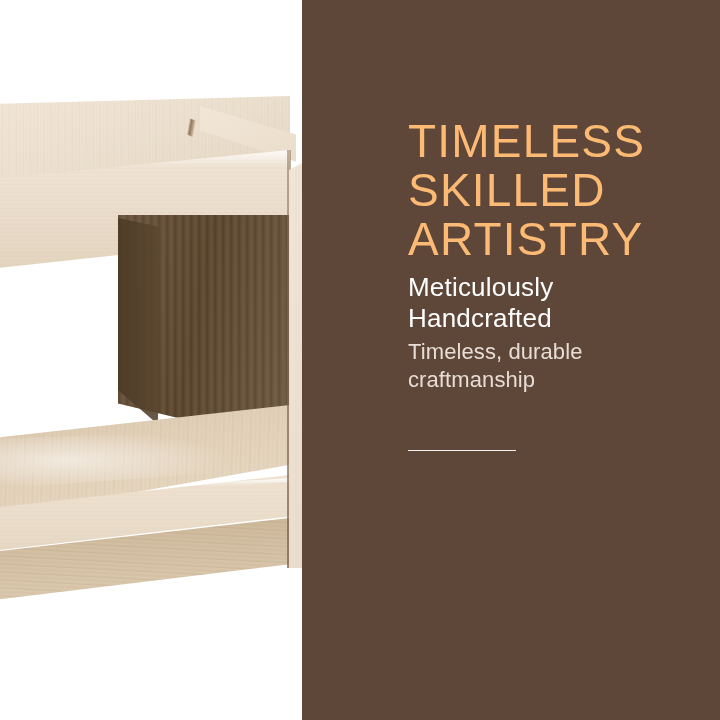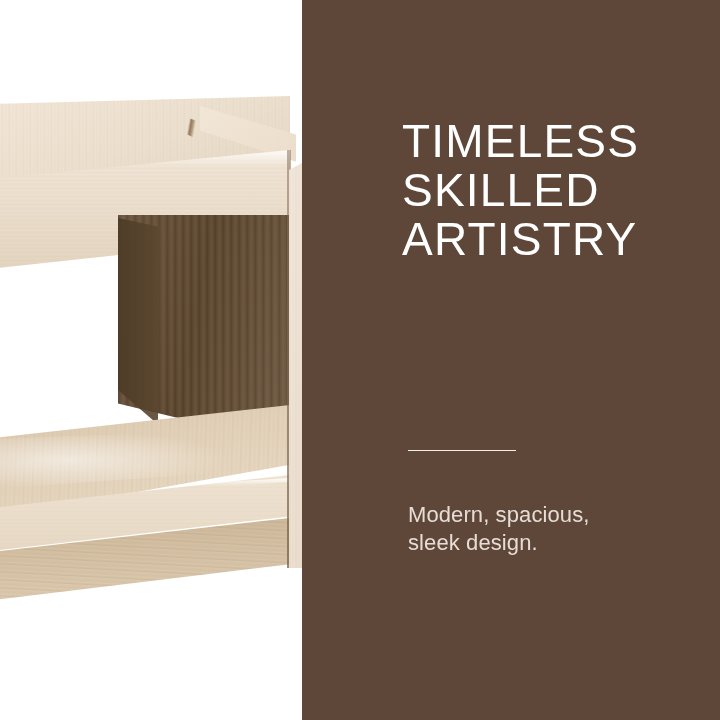--- a/index.html
+++ b/index.html
@@ -190,24 +190,24 @@
   
   #copy-pane {
     position: absolute;
     left: 302px; top: 0;
     width: 418px; height: 720px;
     background: #5e4739;
   }
 
   #headline {
     position: absolute;
-    left: 100px;
+    left: 106px;
     top: 86px;
     width: 300px;
-    color: #ffffff;
+    color: #fdba74;
     font-size: 46px;
     line-height: 49px;
     font-weight: 300;
     letter-spacing: 1.2px;
     white-space: pre-line;
   }
 
   .feature { position: absolute; left: 106px; width: 300px; }
   #feature-1 { top: 272px; }
   #feature-2 { top: 497px; }
@@ -269,22 +269,26 @@
 
     </div>
   </div>
 
   <div id="copy-pane">
 
     <h1 id="headline">TIMELESS
 SKILLED
 ARTISTRY</h1>
 
+    <div class="feature" id="feature-1">
+      <div class="feature-title">Meticulously
+Handcrafted</div>
+      <div class="feature-body">Timeless, durable
+craftmanship</div>
+    </div>
 
     <div id="divider"></div>
 
     <div class="feature" id="feature-2">
-      <div class="feature-body">Modern, spacious,
-sleek design.</div>
     </div>
 
   </div>
 </div>
 
 </body></html>

